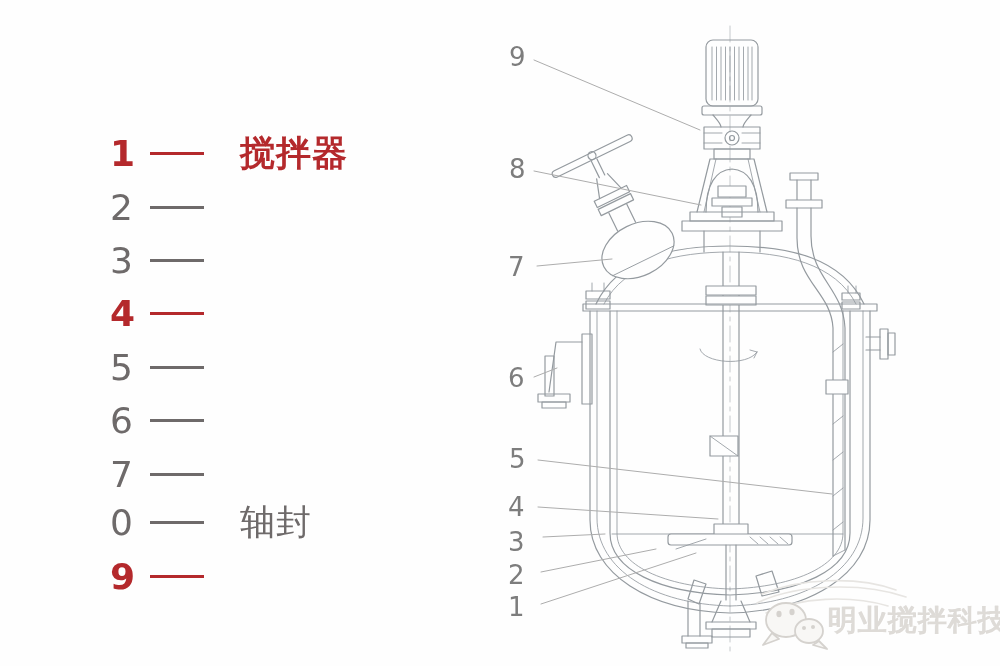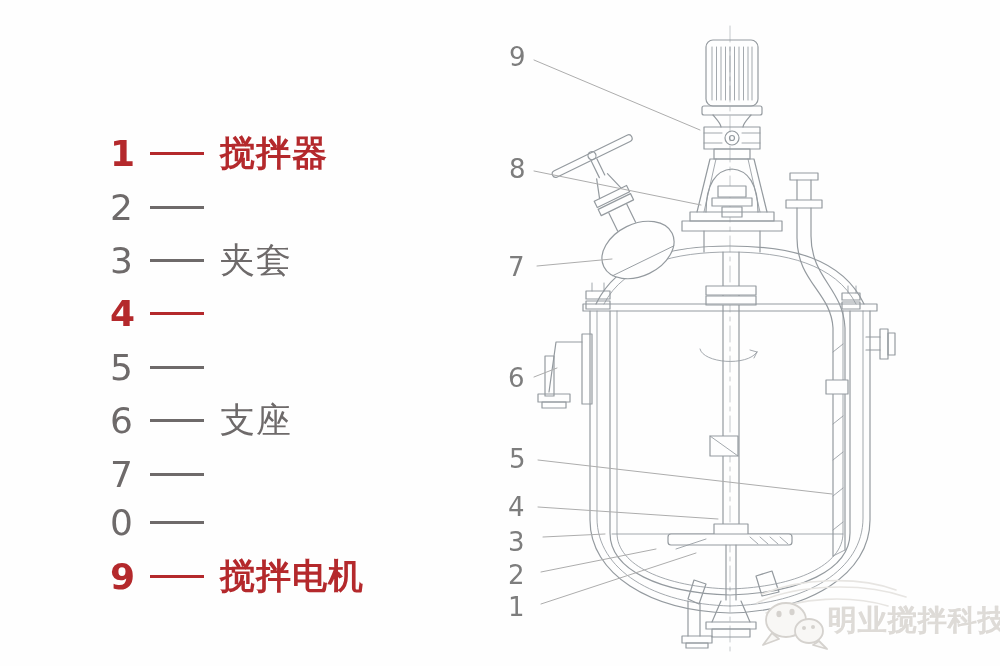--- a/index.html
+++ b/index.html
@@ -8,21 +8,21 @@
     font-family:"DejaVu Sans","Liberation Sans",sans-serif;
   }
   
   .legend{position:absolute;left:110px;top:0;width:300px;height:666px;}
   .legend-row{
     position:absolute;left:0;height:54px;display:flex;align-items:center;
     color:var(--txt,#6e6a6a);font-size:35px;font-weight:500;white-space:nowrap;
   }
   .legend-row .num{display:inline-block;min-width:28px;font-size:36px;}
   .legend-row .dash{display:inline-block;width:54px;height:0;border-top:3px solid currentColor;margin:0 16px 0 12px;}
-  .legend-row .label{letter-spacing:1px;}
+  .legend-row .label{letter-spacing:1px;margin-left:20px;}
   .legend-row.hl{color:var(--hl,#b4292c);font-weight:700;}
   .legend-row.hl .dash{border-top-width:3.5px;}
   
   .diagram-svg{position:absolute;left:0;top:0;}
   .diagram-svg path,.diagram-svg rect,.diagram-svg ellipse,.diagram-svg circle,.diagram-svg line{
     stroke:#949a9f;fill:none;stroke-width:1.2;stroke-linecap:round;stroke-linejoin:round;
   }
   .diagram-svg .thin{stroke-width:0.85;}
   .diagram-svg .bg{fill:#fefefe;}
   .diagram-svg .center{stroke:#b8bcc0;stroke-width:0.8;stroke-dasharray:16 5 4 5;}
@@ -52,47 +52,45 @@
       <span class="dash"></span>
       <span class="label">搅拌器</span>
     </div>
     <div class="legend-row" style="top:180px">
       <span class="num">2</span>
       <span class="dash"></span>
     </div>
     <div class="legend-row" style="top:233px">
       <span class="num">3</span>
       <span class="dash"></span>
-      <span class="label">夹套</span>
     </div>
     <div class="legend-row hl" style="top:286px">
       <span class="num">4</span>
       <span class="dash"></span>
     </div>
     <div class="legend-row" style="top:340px">
       <span class="num">5</span>
       <span class="dash"></span>
     </div>
     <div class="legend-row" style="top:393px">
       <span class="num">6</span>
       <span class="dash"></span>
-      <span class="label">支座</span>
     </div>
     <div class="legend-row" style="top:447px">
       <span class="num">7</span>
       <span class="dash"></span>
     </div>
     <div class="legend-row" style="top:495px">
       <span class="num">0</span>
       <span class="dash"></span>
+      <span class="label">轴封</span>
     </div>
     <div class="legend-row hl" style="top:549px">
       <span class="num">9</span>
       <span class="dash"></span>
-      <span class="label">搅拌电机</span>
     </div>
   </div>
 
   <svg class="diagram-svg" width="1000" height="666" viewBox="0 0 1000 666">
 
     <path class="center" d="M730 26 V652"></path>
 
     <g>
       <rect x="706" y="40" width="52" height="66" rx="7"></rect>
       <path class="thin" d="M712 47 V100 M716.5 47 V100 M721 47 V100 M725.5 47 V100 M730 47 V100 M734.5 47 V100 M739 47 V100 M743.5 47 V100 M748 47 V100 M752 47 V100"></path>

